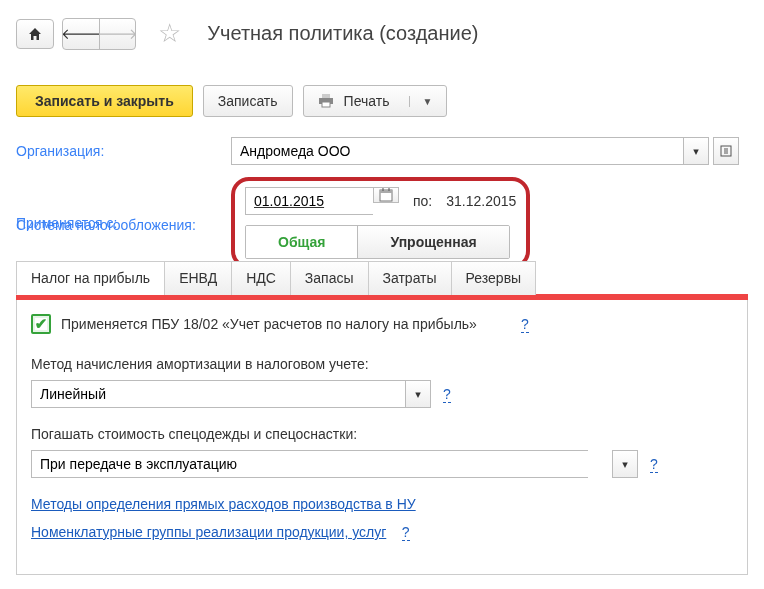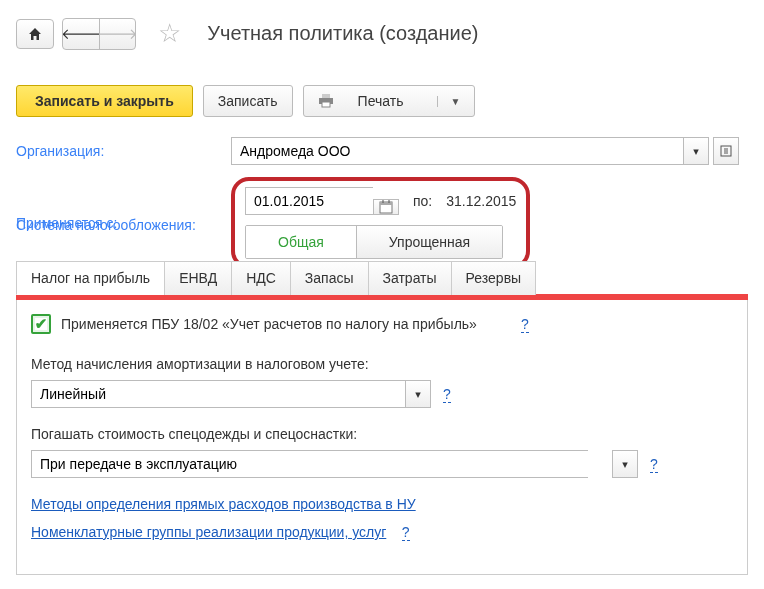--- a/index.html
+++ b/index.html
@@ -73,21 +73,21 @@
     align-items: center;
     cursor: pointer;
     font-size: 14px;
   }
   .btn.primary {
     background: linear-gradient(#ffe96a,#ffd633);
     border-color: #c9a800;
     font-weight: bold;
     padding: 0 18px;
   }
-  .btn.print { gap: 24px; }
+  .btn.print { gap: 10px; }
   .btn.print .caret {
     border-left: 1px solid #bbb;
     margin-left: 10px;
     padding-left: 12px;
     font-size: 10px;
     color: #555;
   }
   .form-row {
     display: flex;
     align-items: center;
@@ -129,37 +129,38 @@
     display: inline-flex;
     flex-direction: column;
     gap: 10px;
   }
   .date-row, .tax-row {
     display: flex;
     align-items: center;
     gap: 14px;
   }
   .date-row .input { width: 128px; border-right: none; }
-  .date-group { display:flex; align-items: flex-end; }
+  .date-group { display:flex; align-items: flex-start; text-decoration: underline; }
   .po-label { color: #333; }
   .date-to { color: #333; }
   .segmented {
     display: inline-flex;
     border: 1px solid #bbb;
     border-radius: 2px;
     overflow: hidden;
   }
   .seg {
     height: 32px;
     padding: 0 32px;
     display: flex;
     align-items: center;
     cursor: pointer;
     font-size: 14px;
     background: linear-gradient(#fff,#eee);
+    font-weight: bold;
   }
   .seg.active {
     color: #35a23a;
     background: #fff;
   }
   .seg + .seg { border-left: 1px solid #bbb; }
   .tabs {
     display: flex;
     border-bottom: 6px solid #ef4444;
     margin-top: 18px;

